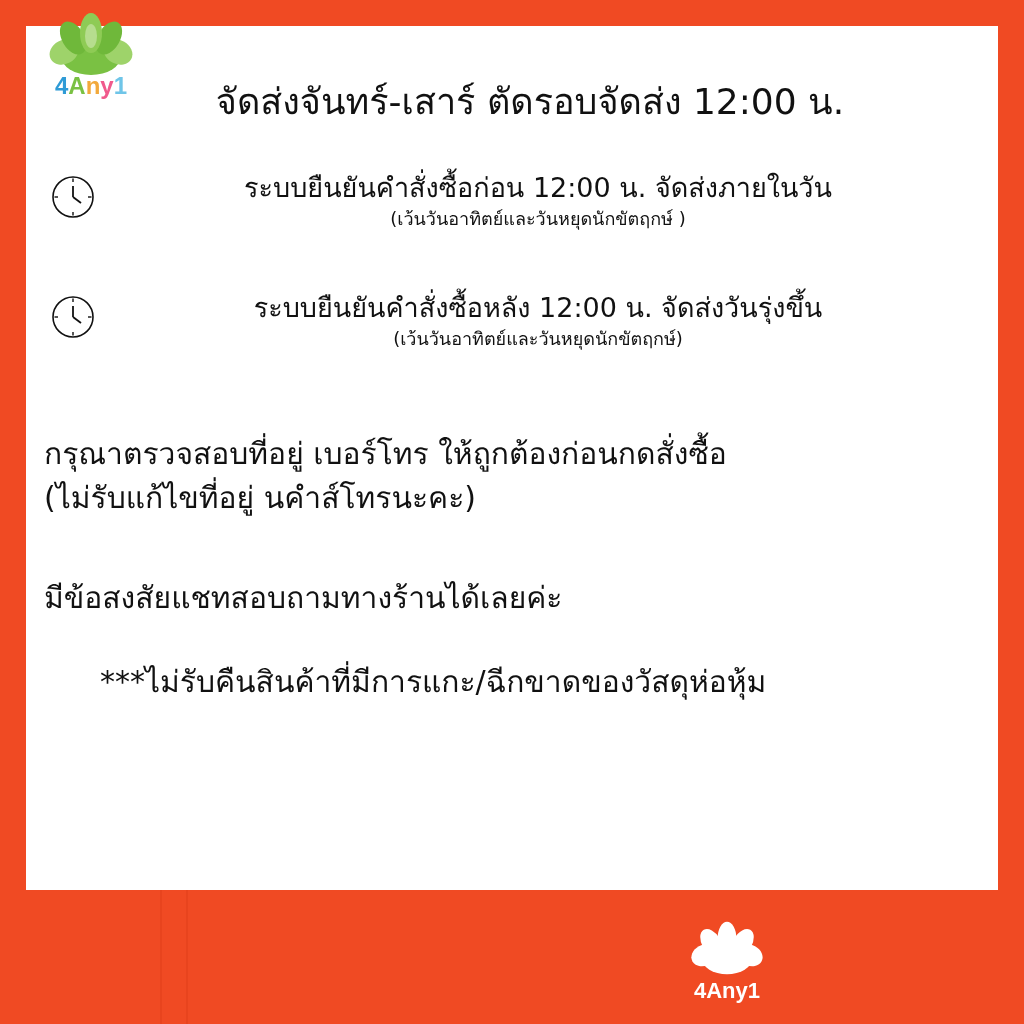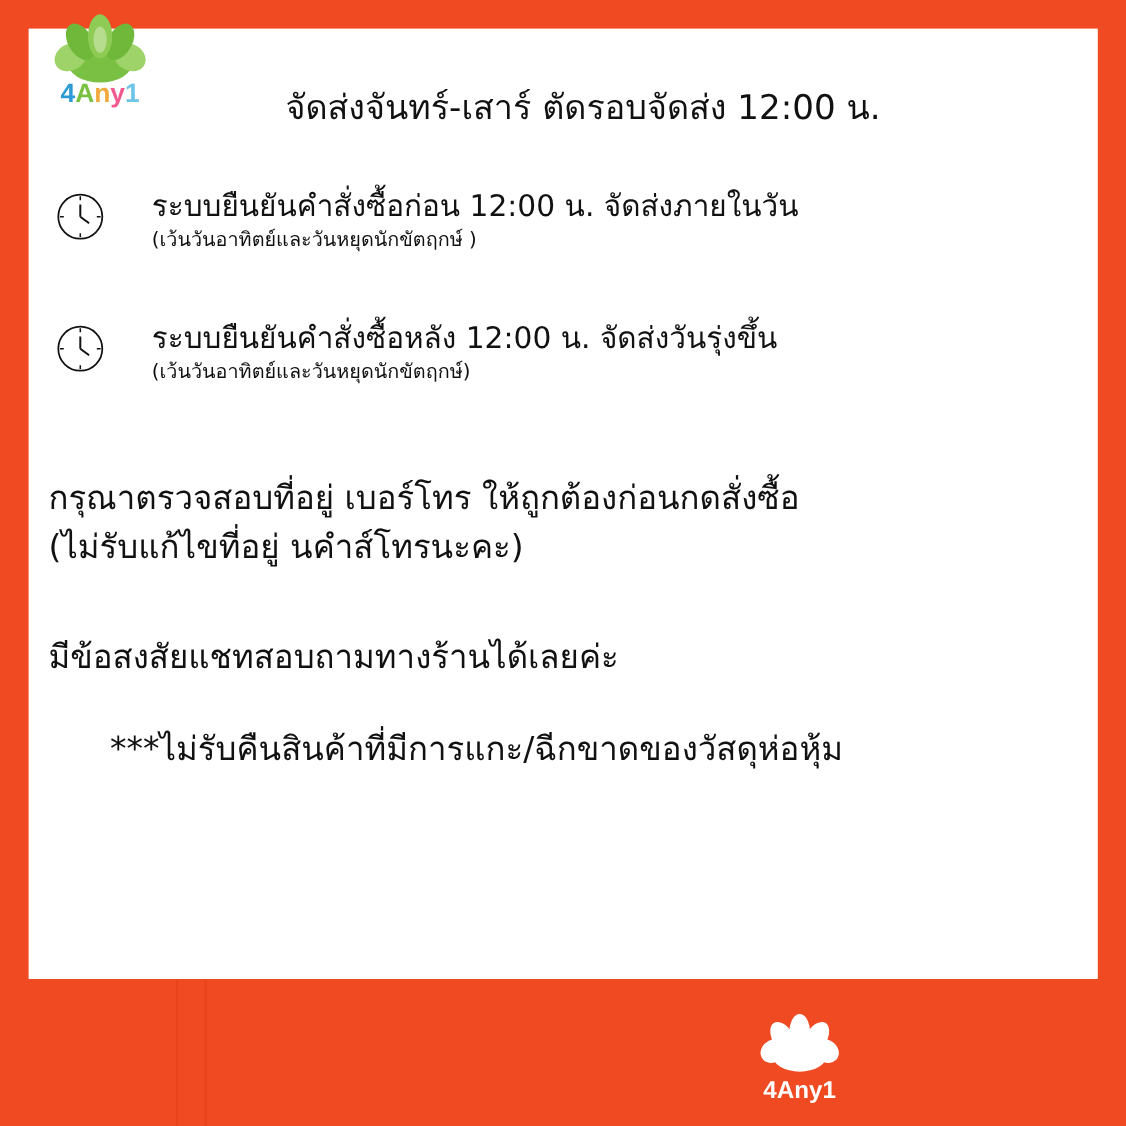--- a/index.html
+++ b/index.html
@@ -41,29 +41,30 @@
   #logo-text .c3 { color: #f2a93b; }
   #logo-text .c4 { color: #f05a8c; }
   #logo-text .c5 { color: #6fc5e8; }
 
   .th { font-family: "DejaVu Sans", "Liberation Sans", sans-serif; color: #111; }
 
   #headline {
     position: absolute;
     left: 160px; top: 78px;
     width: 740px;
-    font-size: 31px;
+    font-size: 36px;
     line-height: 1.35;
     text-align: center;
   }
 
   .row {
     position: absolute;
     left: 38px;
     width: 900px;
+    text-align: center;
   }
   .row .clock {
     position: absolute;
     left: 12px; top: 4px;
   }
   .row .txt {
     margin-left: 100px;
   }
   .row .main {
     font-size: 27px;

